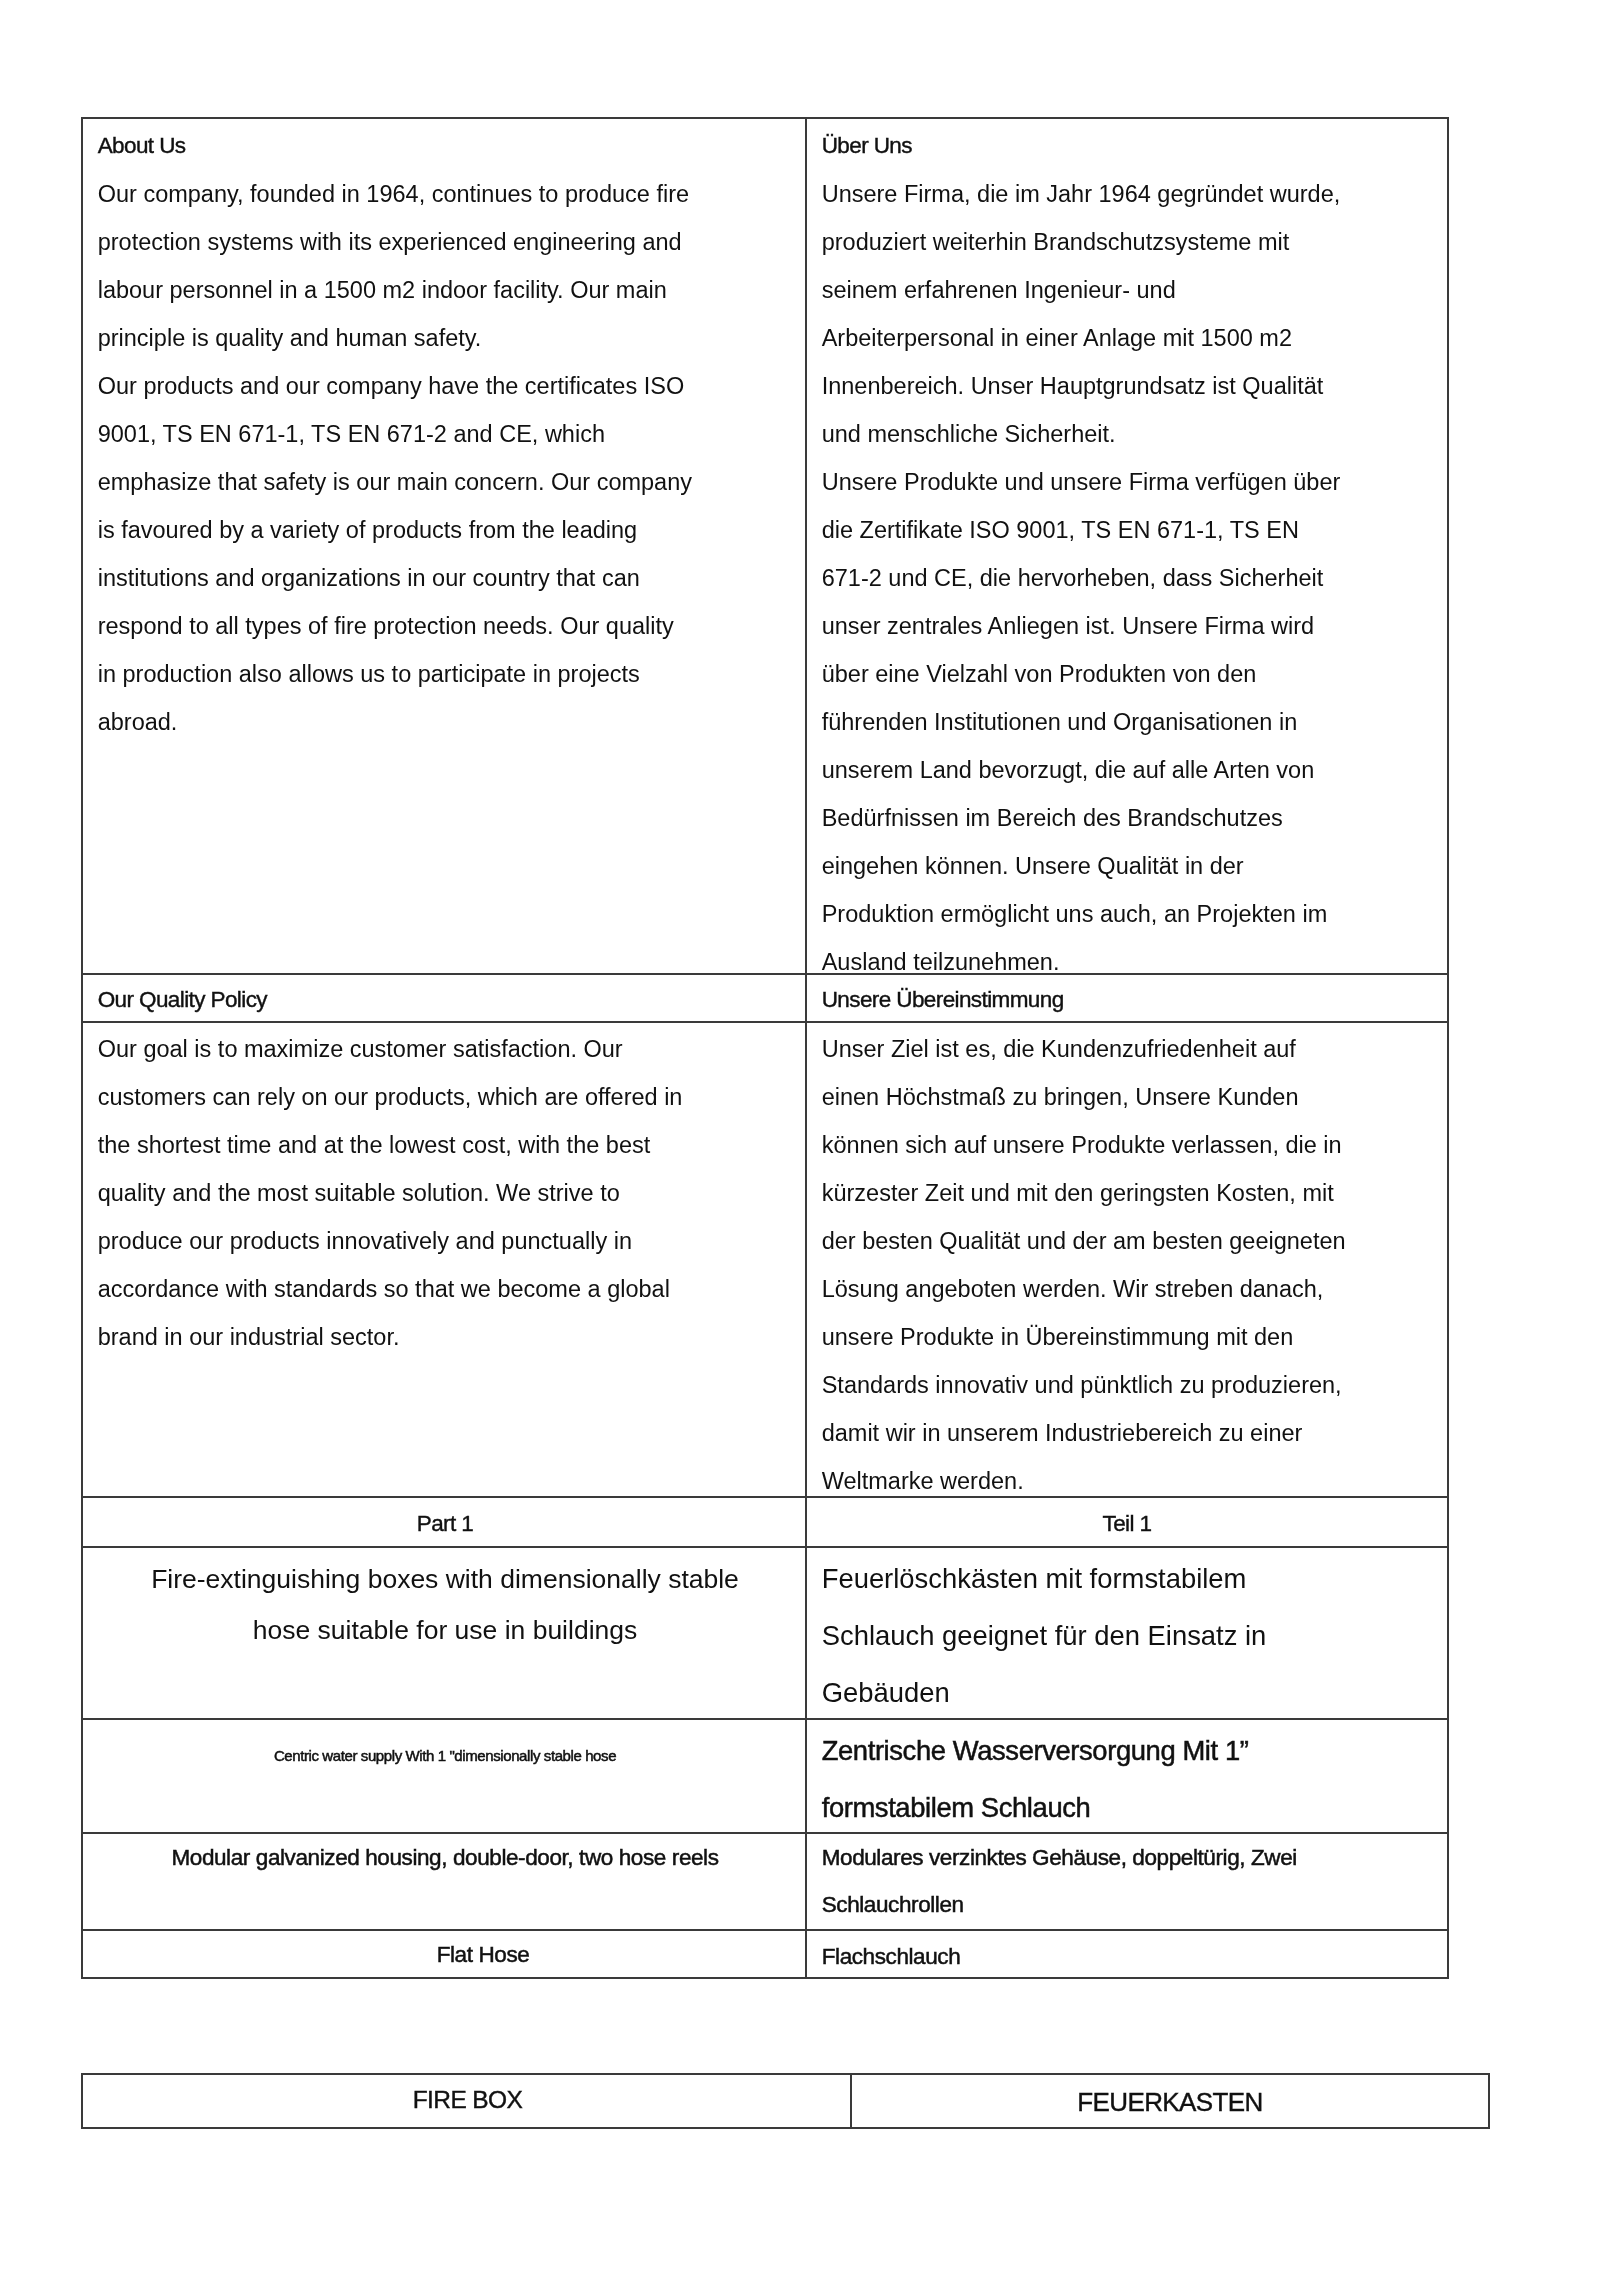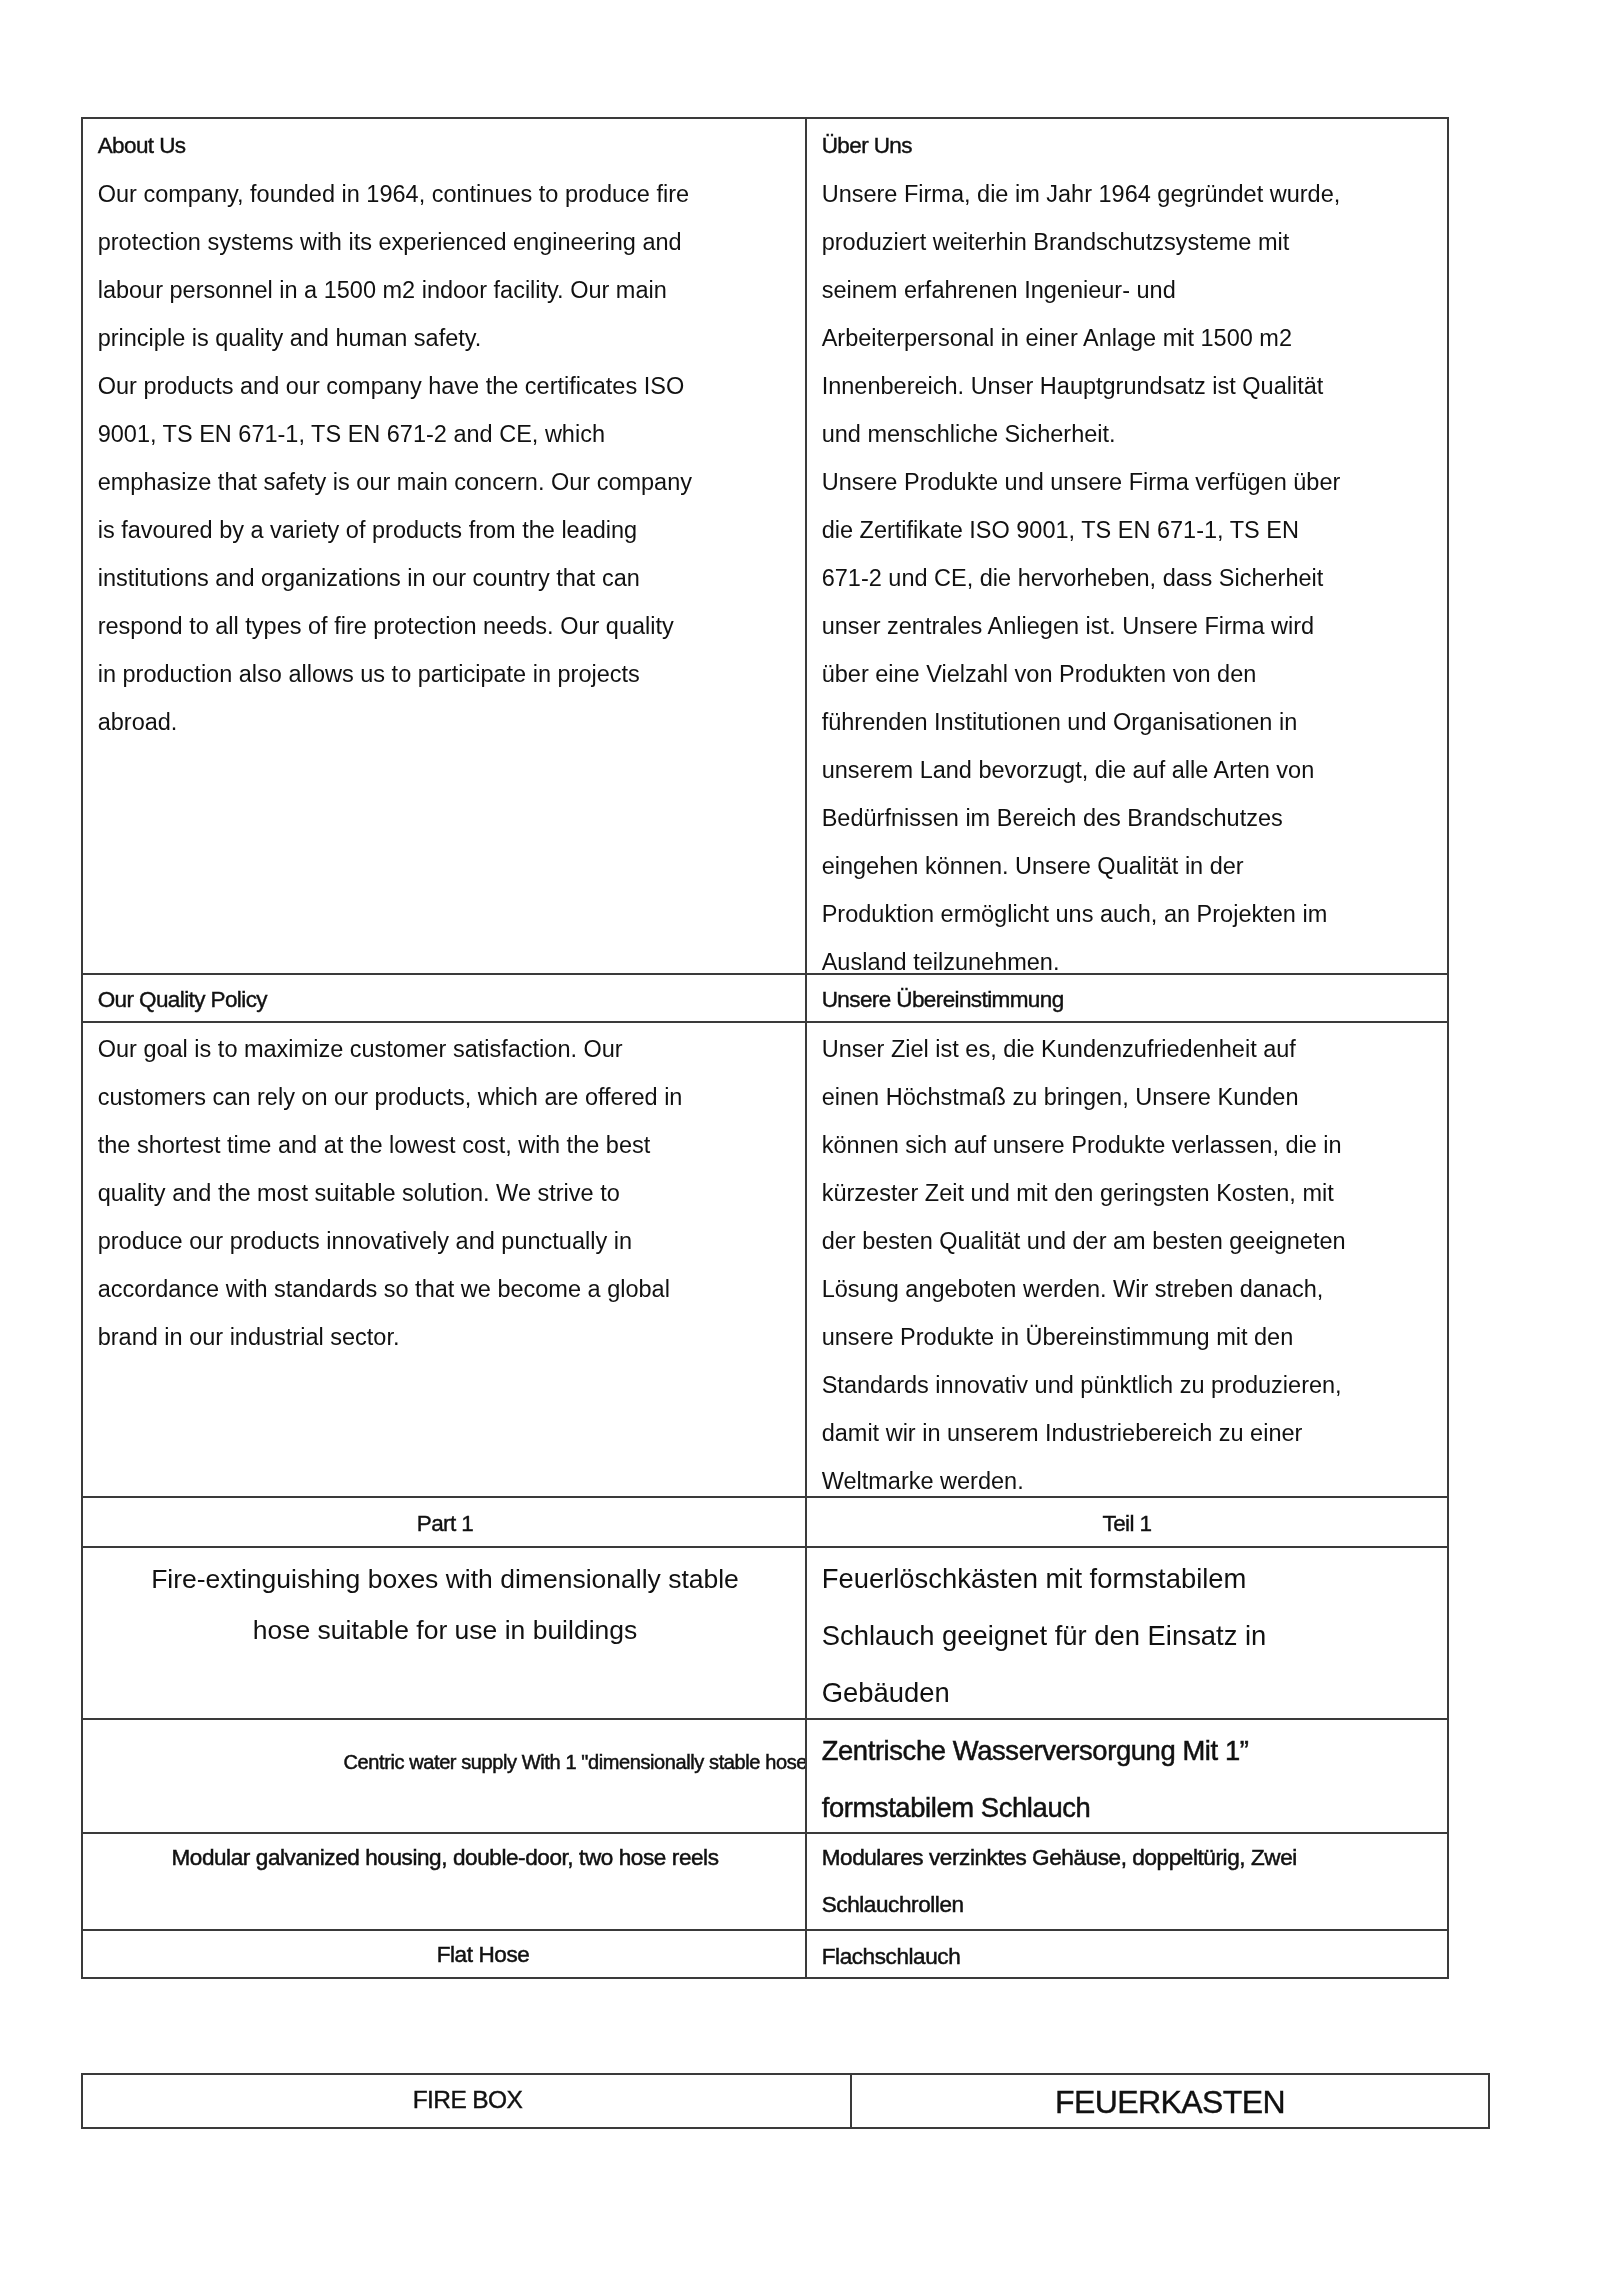--- a/index.html
+++ b/index.html
@@ -132,21 +132,21 @@
       <div class="lines big" style="top:2px;">
         <span class="line">Feuerlöschkästen mit formstabilem</span>
         <span class="line">Schlauch geeignet für den Einsatz in</span>
         <span class="line">Gebäuden</span>
       </div>
     </div>
   </div>
 
   <div class="row" style="top:1599px; height:117px;">
     <div class="cell left" style="width:724px;">
-      <div class="lines center semi" style="top:23px; font-size:20px; line-height:39px;text-align:right;">
+      <div class="lines center semi" style="top:16px; font-size:15px; line-height:39px;">
         <span class="line">Centric water supply With 1 "dimensionally stable hose</span>
       </div>
     </div>
     <div class="cell right" style="left:722px; right:0;">
       <div class="lines big semi" style="top:2px;">
         <span class="line">Zentrische Wasserversorgung Mit 1”</span>
         <span class="line">formstabilem Schlauch</span>
       </div>
     </div>
   </div>
@@ -179,18 +179,18 @@
   </div>
 </div>
 
 <div class="tbl" style="left:81px; top:2073px; width:1409px; height:56px;">
   <div class="cell left" style="width:769px;">
     <div class="lines center head-text" style="top:8.8px; font-size:24.5px; line-height:31px;">
       <span class="line">FIRE BOX</span>
     </div>
   </div>
   <div class="cell right" style="left:767px; right:0;">
-    <div class="lines center head-text" style="top:10.8px; font-size:32px; line-height:33px;">
+    <div class="lines center head-text" style="top:10.8px; font-size:26px; line-height:33px;">
       <span class="line">FEUERKASTEN</span>
     </div>
   </div>
 </div>
 
 
 </body></html>

